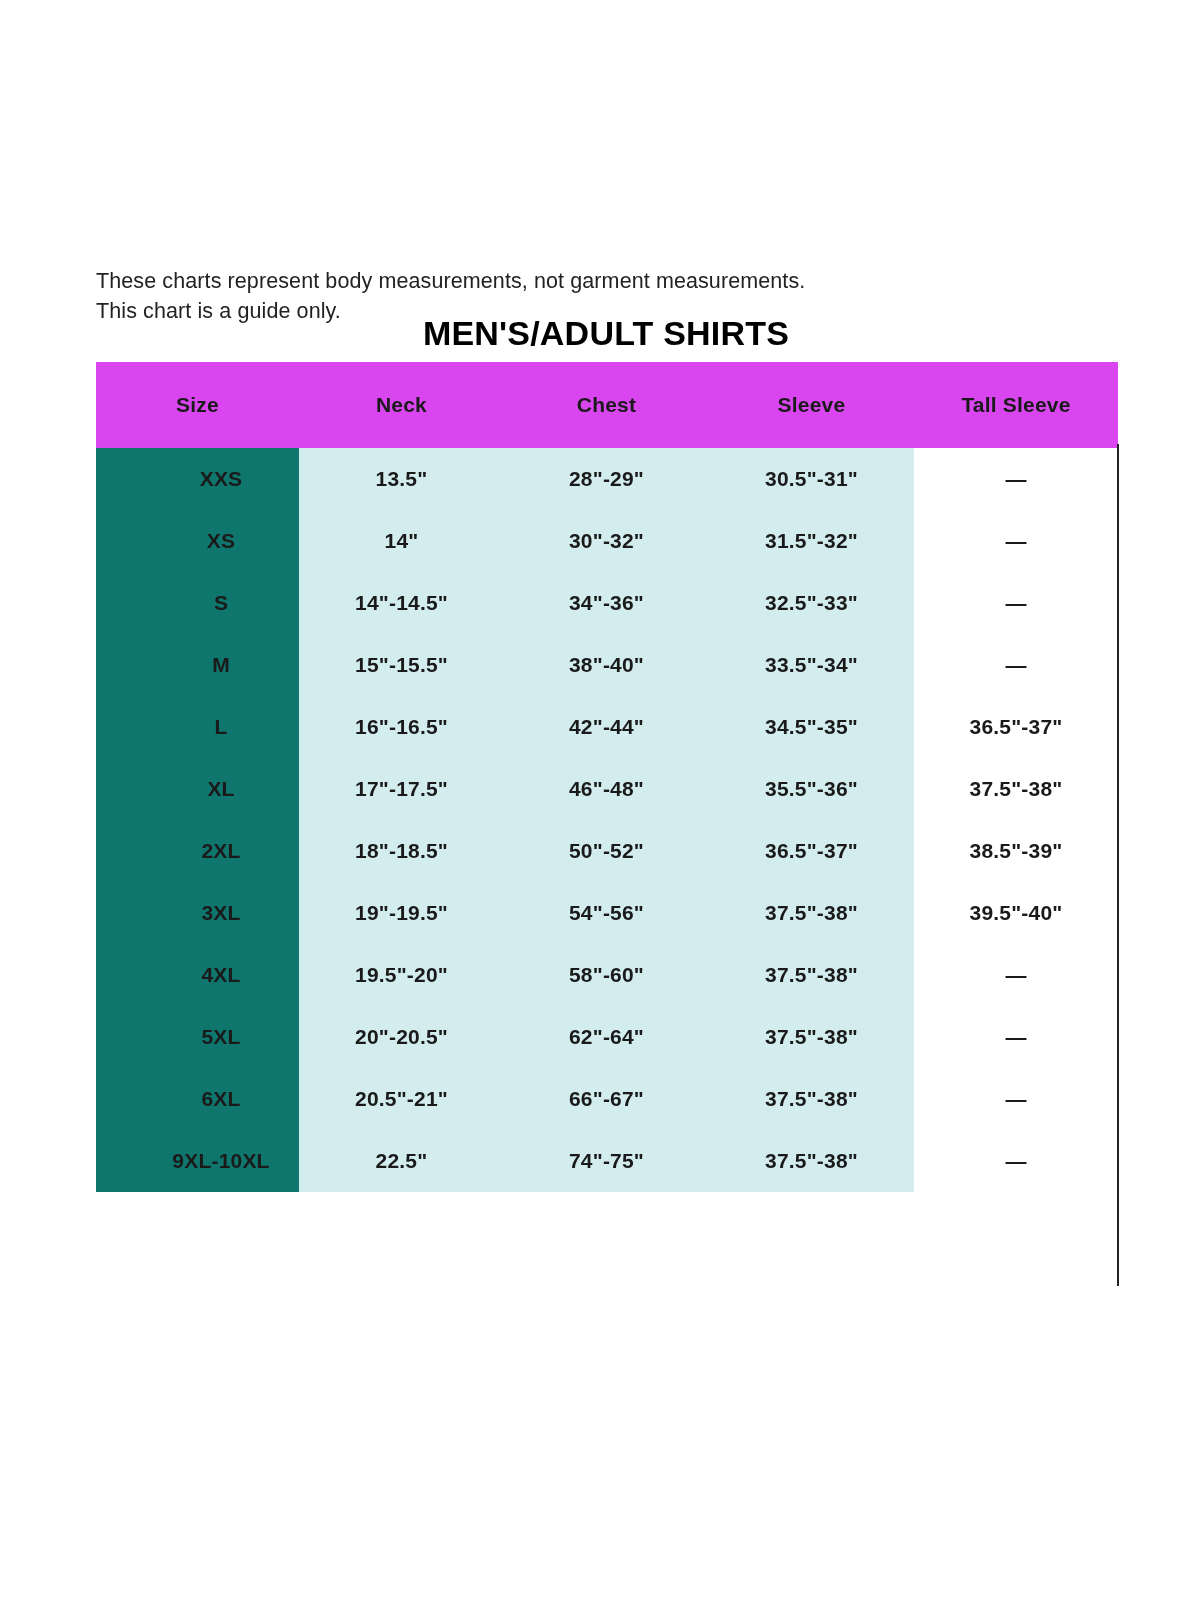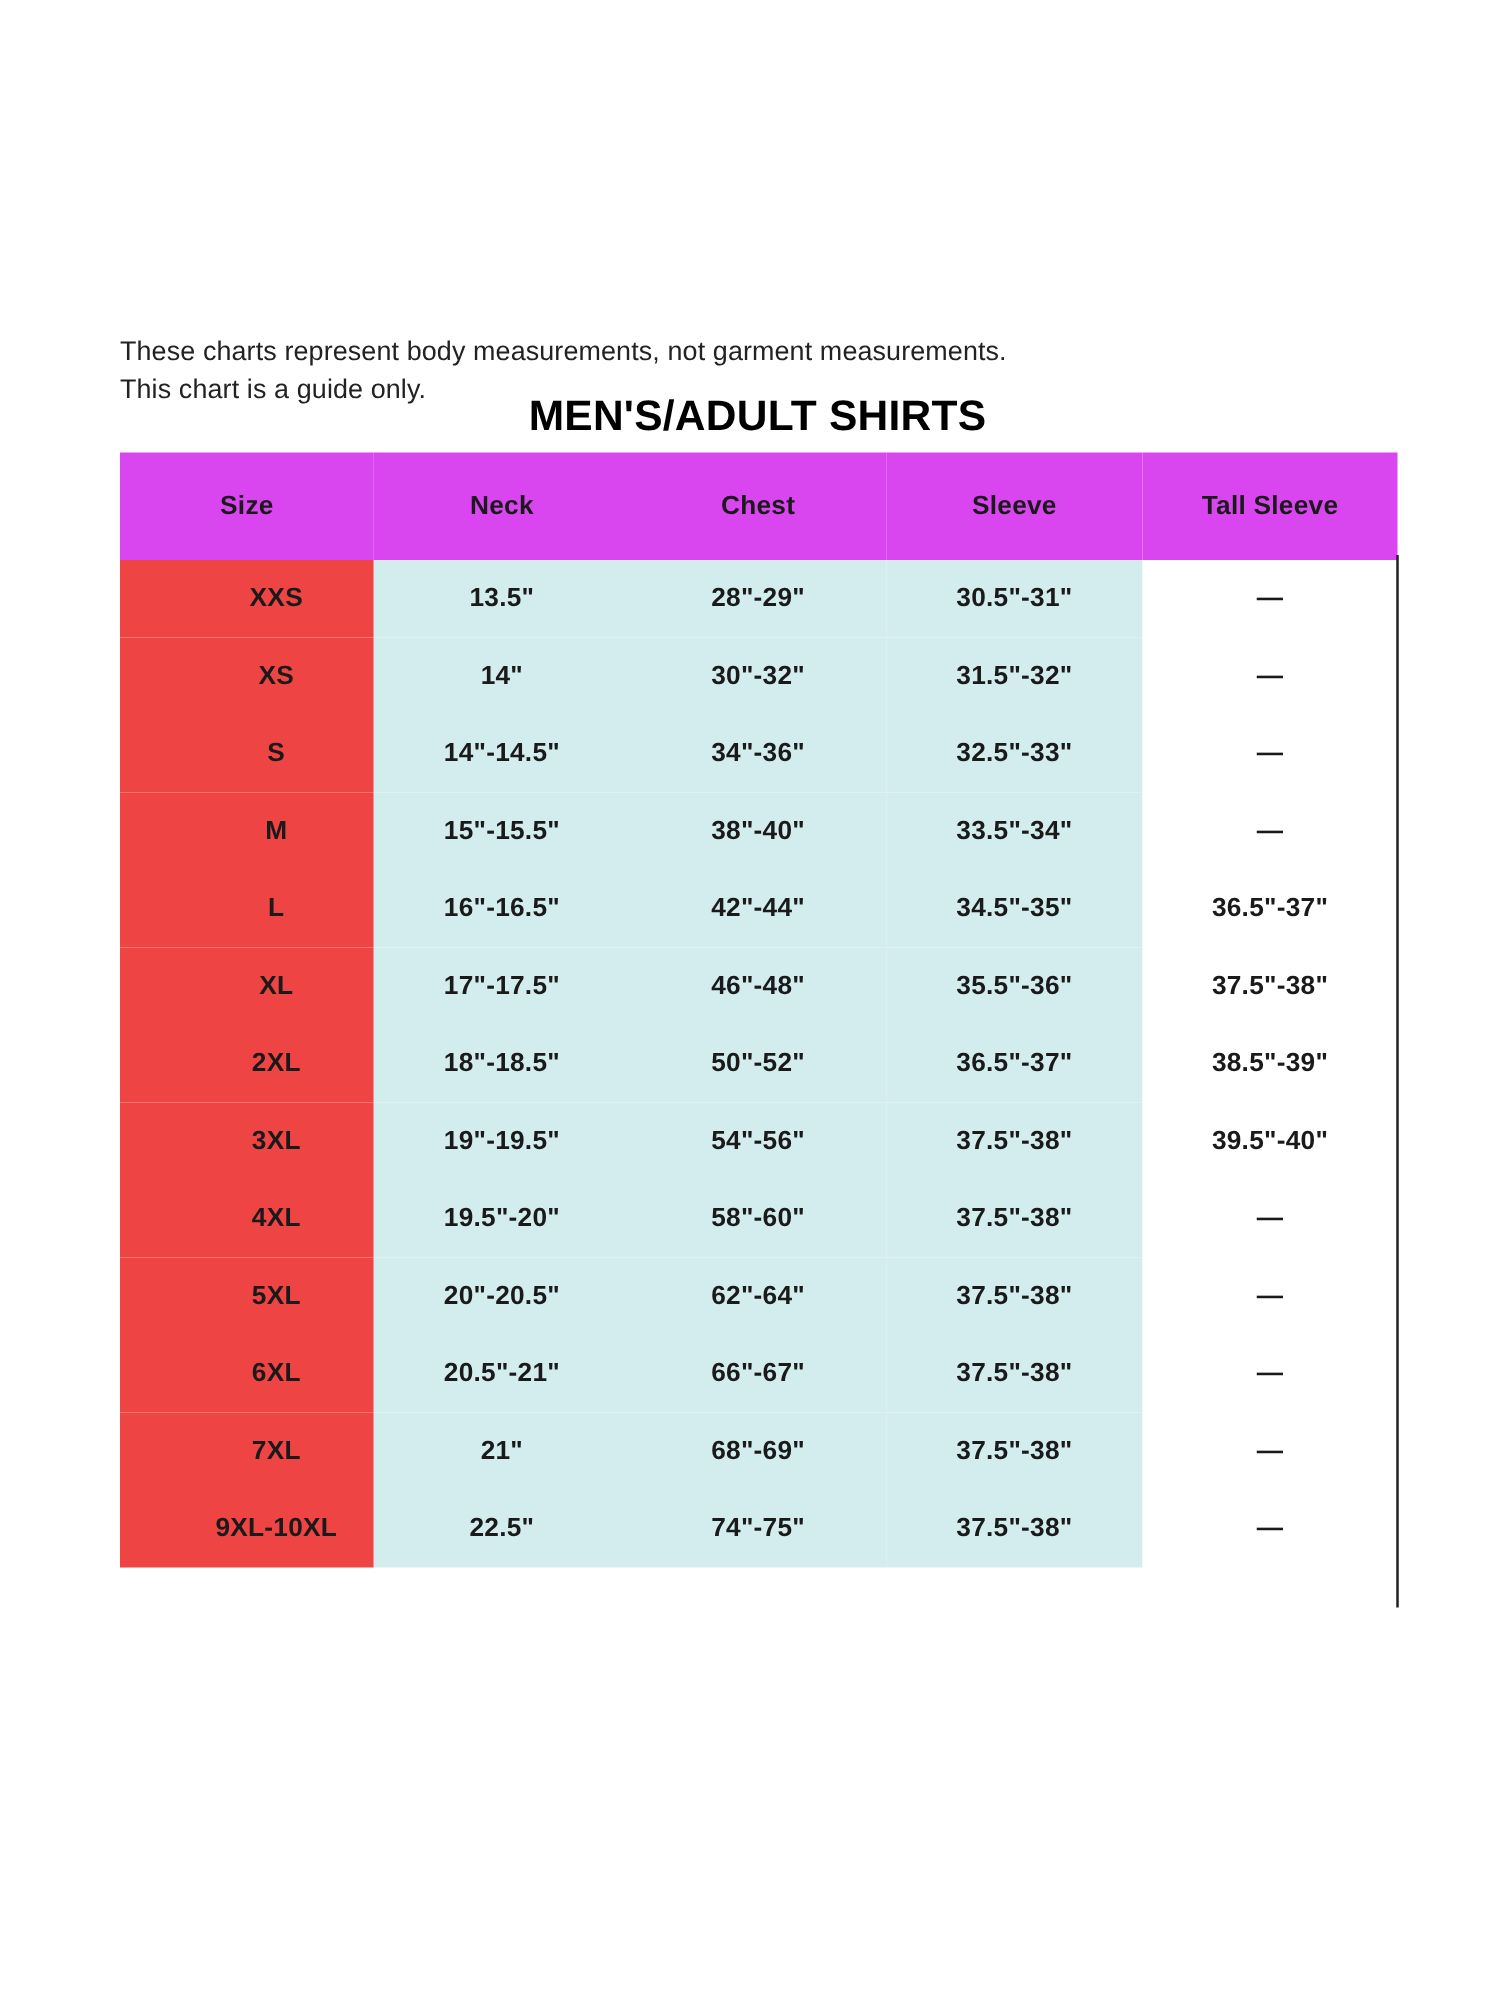--- a/index.html
+++ b/index.html
@@ -77,21 +77,21 @@
     height: 60px;
     text-align: center;
     vertical-align: middle;
     font-size: 21px;
     font-weight: bold;
     color: #1a1a1a;
     border: none;
     letter-spacing: 0.2px;
   }
   tbody td.col-size {
-    background: #ef4444;
+    background: #0f766e;
     padding-left: 48px;
   }
   tbody td.col-shade {
     background: #d3edee;
   }
   tbody td.col-plain {
     background: #ffffff;
   }
   .right-rule {
     position: absolute;
@@ -204,27 +204,20 @@
           <td class="col-plain">—</td>
         </tr>
         <tr>
           <td class="col-size">6XL</td>
           <td class="col-shade">20.5"-21"</td>
           <td class="col-shade">66"-67"</td>
           <td class="col-shade">37.5"-38"</td>
           <td class="col-plain">—</td>
         </tr>
         <tr>
-          <td class="col-size">7XL</td>
-          <td class="col-shade">21"</td>
-          <td class="col-shade">68"-69"</td>
-          <td class="col-shade">37.5"-38"</td>
-          <td class="col-plain">—</td>
-        </tr>
-        <tr>
           <td class="col-size">9XL-10XL</td>
           <td class="col-shade">22.5"</td>
           <td class="col-shade">74"-75"</td>
           <td class="col-shade">37.5"-38"</td>
           <td class="col-plain">—</td>
         </tr>
       </tbody>
     </table>
   </div>
 

